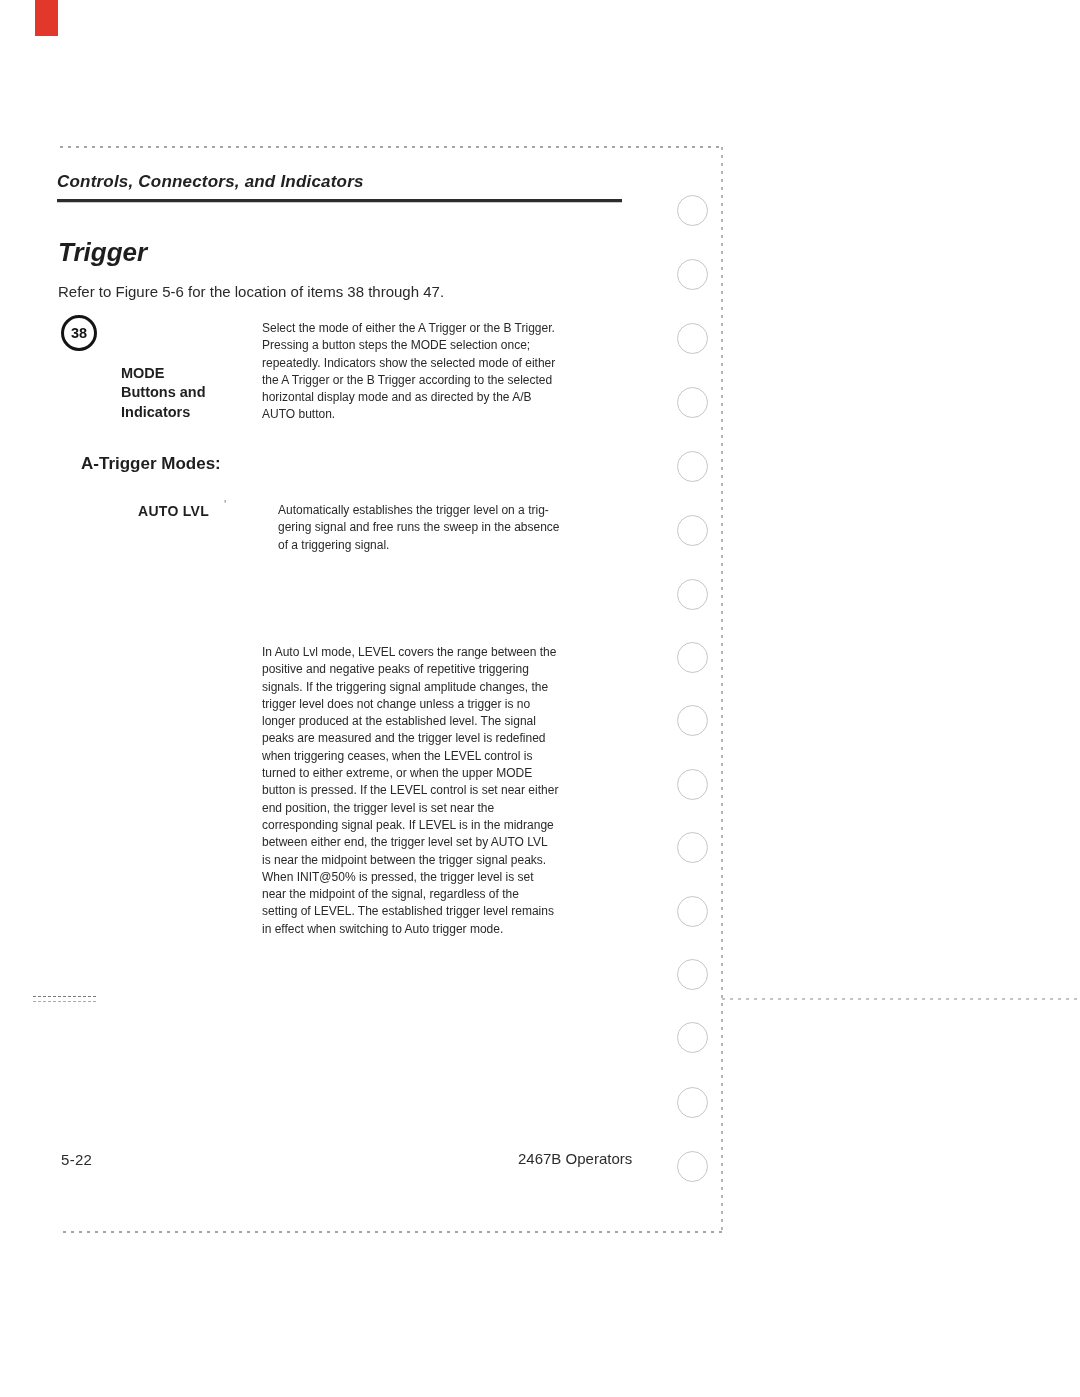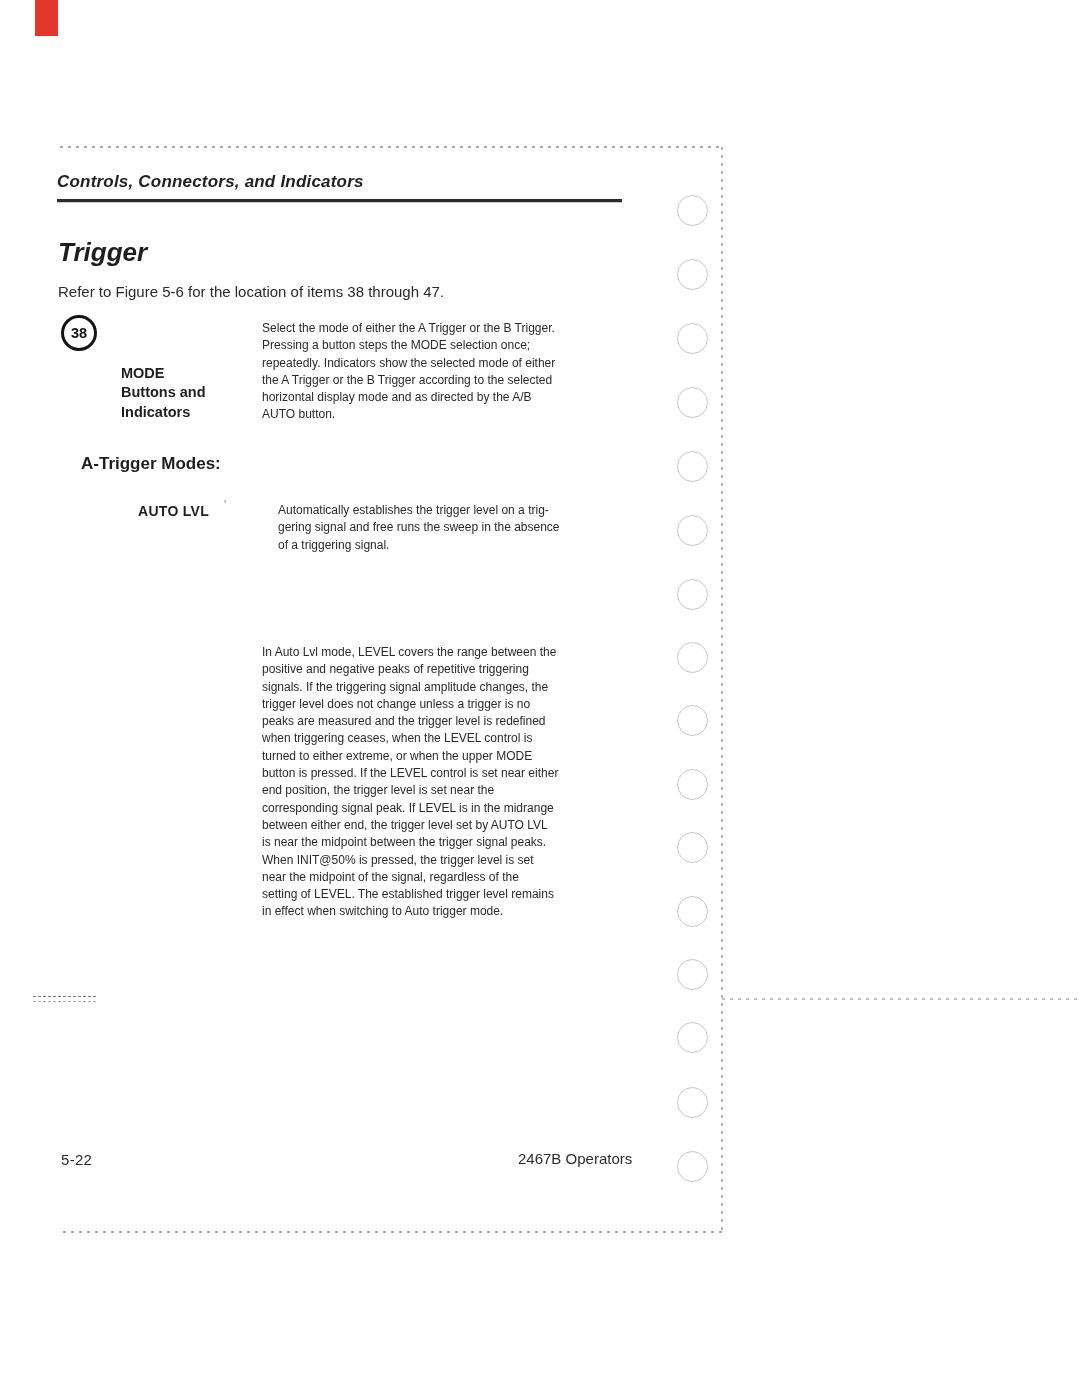--- a/index.html
+++ b/index.html
@@ -144,20 +144,21 @@
   <div class="body-lines auto-lvl-p1">
       <div>Automatically establishes the trigger level on a trig-</div>
       <div>gering signal and free runs the sweep in the absence</div>
       <div>of a triggering signal.</div>
     </div>
   <div class="body-lines auto-lvl-p2">
       <div>In Auto Lvl mode, LEVEL covers the range between the</div>
       <div>positive and negative peaks of repetitive triggering</div>
       <div>signals. If the triggering signal amplitude changes, the</div>
       <div>trigger level does not change unless a trigger is no</div>
+      <div>longer produced at the established level. The signal</div>
       <div>peaks are measured and the trigger level is redefined</div>
       <div>when triggering ceases, when the LEVEL control is</div>
       <div>turned to either extreme, or when the upper MODE</div>
       <div>button is pressed. If the LEVEL control is set near either</div>
       <div>end position, the trigger level is set near the</div>
       <div>corresponding signal peak. If LEVEL is in the midrange</div>
       <div>between either end, the trigger level set by AUTO LVL</div>
       <div>is near the midpoint between the trigger signal peaks.</div>
       <div>When INIT@50% is pressed, the trigger level is set</div>
       <div>near the midpoint of the signal, regardless of the</div>

